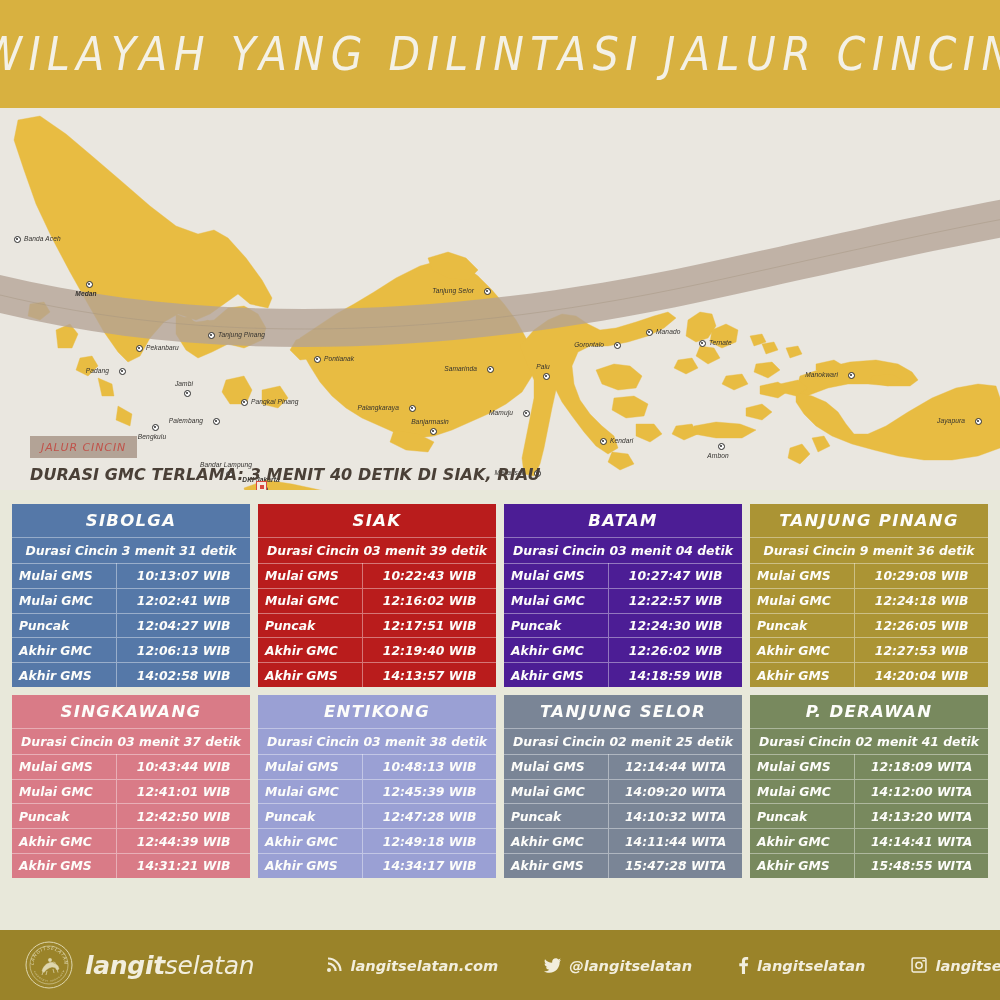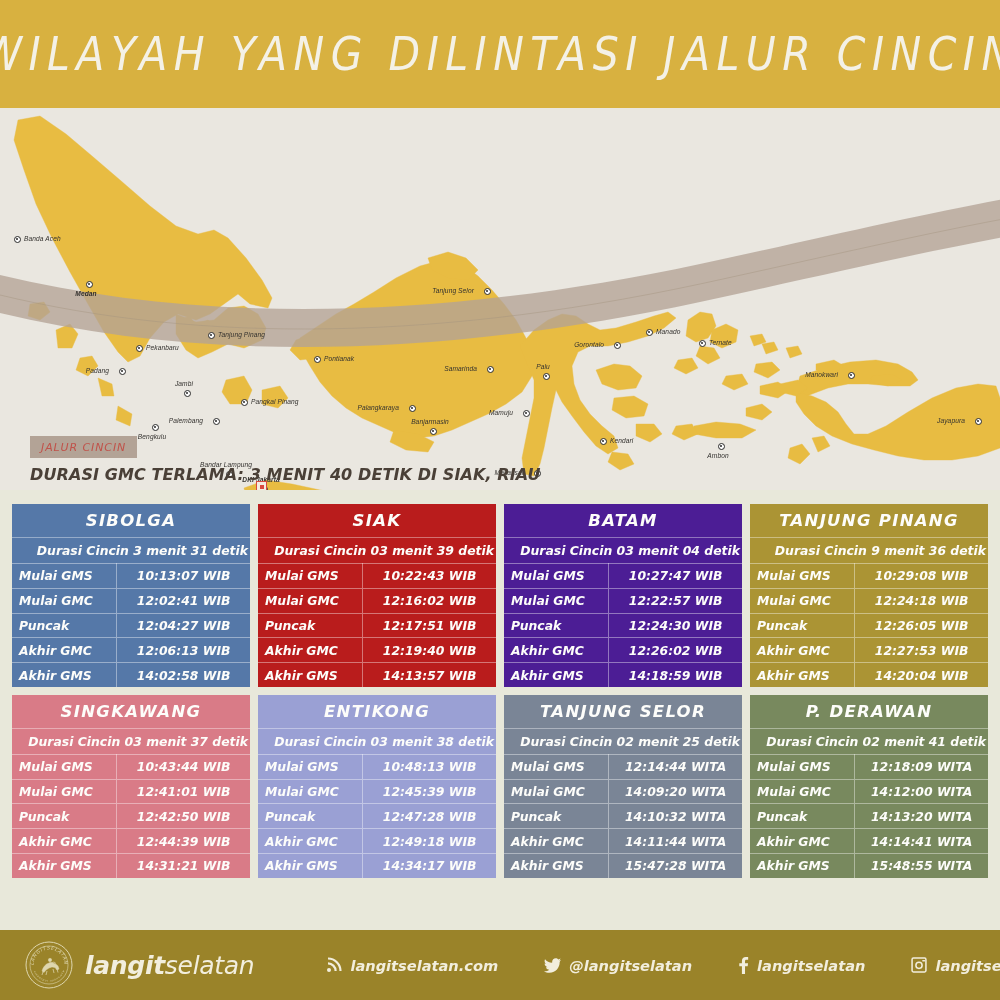--- a/index.html
+++ b/index.html
@@ -108,21 +108,21 @@
   .card-title {
     text-align: center;
     color: #fdfdfa;
     font-weight: bold;
     font-size: 16.5px;
     letter-spacing: 1.3px;
     padding: 7px 2px 7px 2px;
     font-family: "DejaVu Sans", sans-serif;
   }
   .card-sub {
-    text-align: right;
+    text-align: center;
     color: #fdfdfa;
     font-weight: bold;
     font-size: 12.4px;
     padding: 5px 2px 5px 2px;
     border-top: 1px solid rgba(255,255,255,0.38);
     font-family: "DejaVu Sans", sans-serif;
   }
   .card-table { width: 100%; border-collapse: collapse; }
   .card-table tr { }
   .card-table td {

